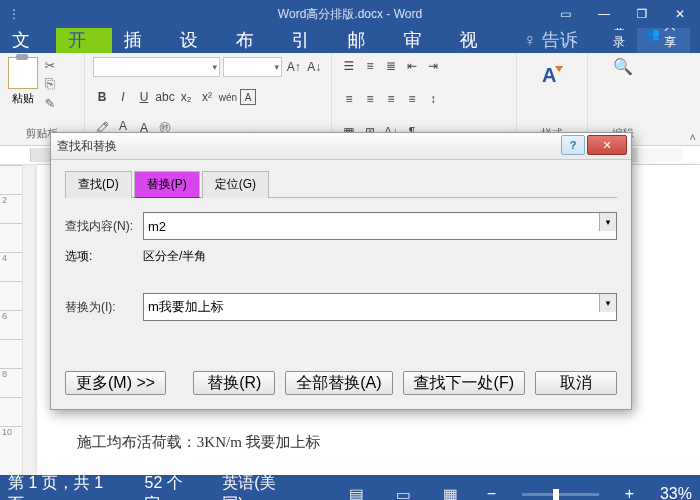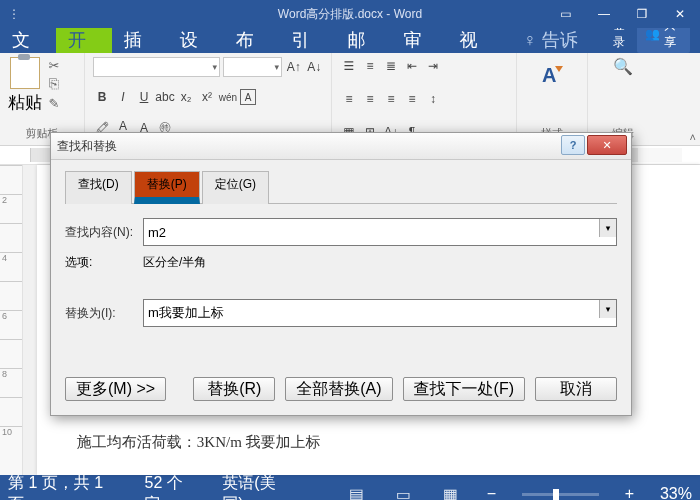--- a/index.html
+++ b/index.html
@@ -42,21 +42,21 @@
 .page{background:#fff;margin:0 0 0 14px;width:620px;box-shadow:0 0 4px rgba(0,0,0,.15);padding:16px 24px;position:relative}
 .page p{margin:16px;font-size:15px;color:#333;font-family:"SimSun","Microsoft YaHei"}
 .dialog{position:absolute;left:50px;top:132px;width:580px;background:#f0f0f0;border:1px solid #9b9b9b;box-shadow:2px 3px 12px rgba(0,0,0,.4);z-index:50}
 .dlg-title{height:26px;background:linear-gradient(#fdfdfd,#e9e9e9);border-bottom:1px solid #c9c9c9;display:flex;align-items:center;padding:0 6px;font-size:12px;color:#333;position:relative}
 .dlg-title .winbtns{position:absolute;right:4px;top:2px;display:flex;gap:2px}
 .dlg-title .help{width:22px;height:18px;background:linear-gradient(#eaf3fb,#cfe3f5);border:1px solid #8aa9c7;border-radius:2px;display:flex;align-items:center;justify-content:center;color:#3a6ea5;font-weight:bold;cursor:pointer;font-size:11px}
 .dlg-title .closebtn{width:38px;height:18px;background:linear-gradient(#e67a70,#c84940);border:1px solid #963028;border-radius:2px;display:flex;align-items:center;justify-content:center;color:#fff;cursor:pointer;font-size:11px}
 .dlg-body{padding:10px 14px 14px}
 .dlg-tabs{display:flex;border-bottom:1px solid #b8b8b8;margin-bottom:14px}
 .dlg-tab{padding:4px 12px;border:1px solid #b8b8b8;border-bottom:none;background:#e9e9e9;margin-right:2px;cursor:pointer;position:relative;top:1px;font-size:12px}
-.dlg-tab.active{background:#c2410c;border-bottom:7px solid #0369a1}
+.dlg-tab.active{background:#d946ef;border-bottom:1px solid #0369a1}
 .field-row{display:flex;align-items:center;margin-bottom:8px}
 .field-row label{width:78px;font-size:12px;color:#333}
 .field-row .combo{flex:1;position:relative}
 .field-row .combo input{width:100%;height:28px;border:1px solid #7a7a7a;padding:0 18px 0 4px;font-size:13px;box-sizing:border-box;background:#fff}
 .field-row .combo .arrow{position:absolute;right:1px;top:1px;width:16px;height:18px;background:#e9e9e9;border-left:1px solid #aaa;display:flex;align-items:center;justify-content:center;font-size:9px;cursor:pointer}
 .opts-row{display:flex;margin-bottom:28px}
 .opts-row .lbl{width:78px;font-size:12px}
 .opts-row .val{font-size:12px}
 .dlg-buttons{display:flex;gap:10px;justify-content:flex-start;align-items:center;border-top:0;padding-top:4px}
 .dlg-buttons .spacer{flex:1}
@@ -97,21 +97,21 @@
     <span class="login">登录</span>
     <span class="share">👥 <span>共享</span></span>
   </div>
 </div>
 
 <div class="ribbon">
   <div class="group" style="width:68px">
     <div style="display:flex">
       <div class="paste-big">
         <div class="paste-icon"></div>
-        <span style="font-size:17px">粘贴</span>
+        <span style="font-size:11px">粘贴</span>
       </div>
       <div class="small-icons">
         <span class="si">✂</span>
         <span class="si">⎘</span>
         <span class="si">✎</span>
       </div>
     </div>
     <div class="label">剪贴板</div>
   </div>
   <div class="group fontgroup" style="width:230px">

